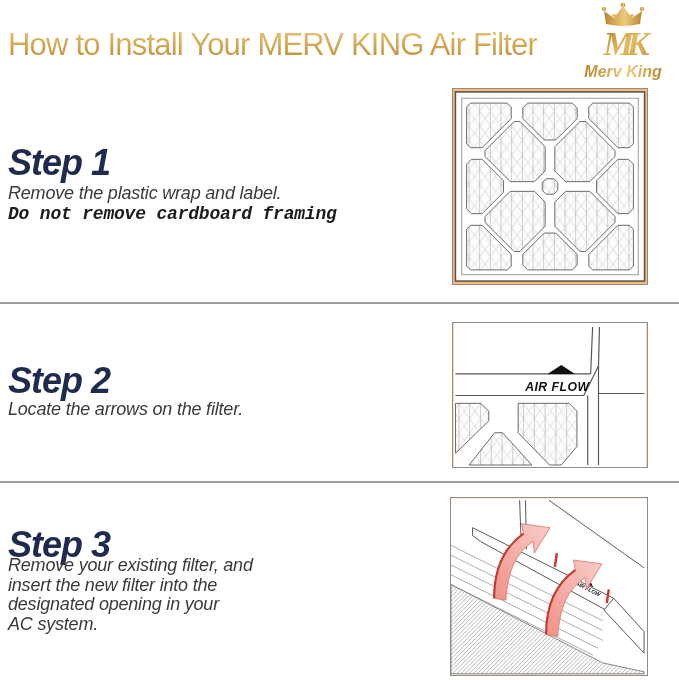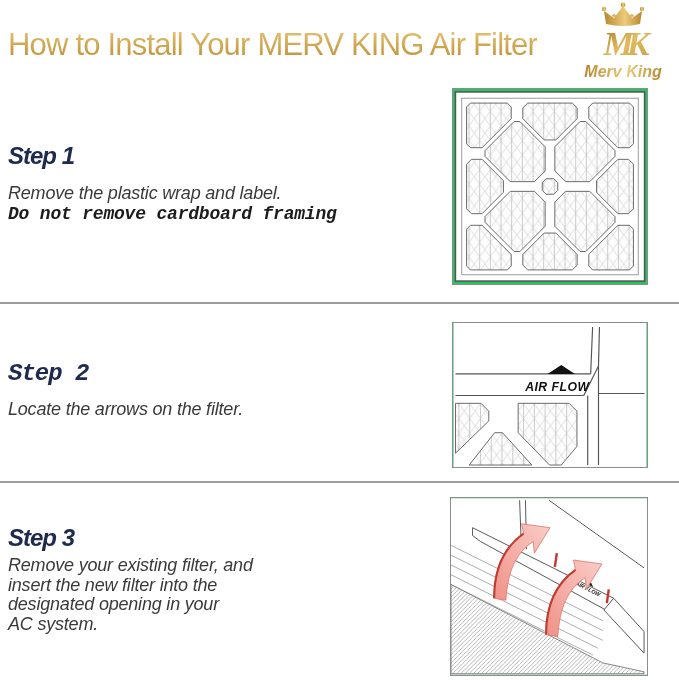--- a/index.html
+++ b/index.html
@@ -16,38 +16,38 @@
     background:linear-gradient(180deg,#e7c77a 0%,#cfa44f 55%,#bb8c33 100%);
     -webkit-background-clip:text;background-clip:text;
     color:transparent;
     white-space:nowrap;
   }
   .logo{right:6px;top:2px;width:100px;}
   .logo svg{display:block;margin:0 auto;}
   
   .step-heading{
     left:8px;
-    font-size:24px;font-weight:bold;font-style:italic;
+    font-size:36px;font-weight:bold;font-style:italic;
     color:#1e2a4e;letter-spacing:-1px;white-space:nowrap;
   }
   .step-line{
     left:8px;
     font-size:18px;font-style:italic;color:#3a3a3a;
     white-space:nowrap;letter-spacing:-0.2px;
   }
   .step-line.bold{font-weight:bold;color:#1c1c1c;}
   .step-body{
     left:8px;
     font-size:18px;font-style:italic;color:#3a3a3a;
     line-height:19.5px;white-space:pre-line;letter-spacing:-0.2px;
   }
   
   .divider{left:0;width:679px;height:2px;background:#9c9c9c;}
   
-  .imgbox{border:1.5px solid #8d8d8d;background:#22c55e;box-sizing:border-box;}
+  .imgbox{border:1.5px solid #8d8d8d;background:#fdba74;box-sizing:border-box;}
   .imgbox svg{display:block;width:100%;height:100%;}
 </style>
 </head>
 <body>
 
 <div class="abs title">How to Install Your MERV KING Air Filter</div>
 
 <div class="abs logo">
   <svg width="96" height="80" viewBox="0 0 96 80">
     <defs>
@@ -106,21 +106,21 @@
       <polygon points="131,33 137,33 167,63 167,69 141,95 116,95 105,84 105,59"></polygon>
       <polygon points="59,105 84,105 95,116 95,141 69,167 63,167 33,137 33,131"></polygon>
       <polygon points="116,105 141,105 167,131 167,137 137,167 131,167 105,141 105,116"></polygon>
       <polygon points="96,92 104,92 108,96 108,104 104,108 96,108 92,104 92,96"></polygon>
     </g>
   </svg>
 </div>
 
 <div class="abs divider" style="top:302px;"></div>
 
-<div class="abs step-heading" style="top:360px;font-family:Liberation Mono, monospace;">Step 2</div>
+<div class="abs step-heading" style="top:360px;">Step 2</div>
 <div class="abs step-line" style="top:399px;">Locate the arrows on the filter.</div>
 
 <div class="abs imgbox" style="left:452px;top:322px;width:196px;height:146px;">
   <svg viewBox="0 0 197 147">
     <defs>
       <pattern id="m2" width="11" height="15" patternUnits="userSpaceOnUse">
         <rect width="11" height="15" fill="#fdfdfd"></rect>
         <path d="M0,0 L11,15 M11,0 L0,15" stroke="#cfcfcf" stroke-width="0.7" fill="none"></path>
         <path d="M5.5,0 V15" stroke="#bdbdbd" stroke-width="0.8"></path>
       </pattern>

